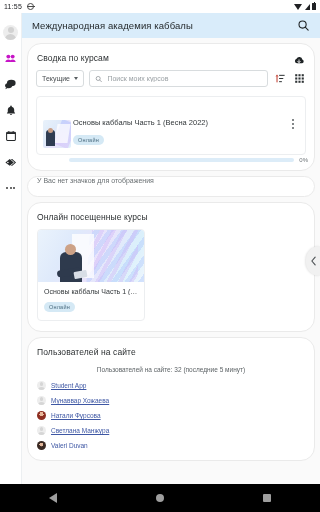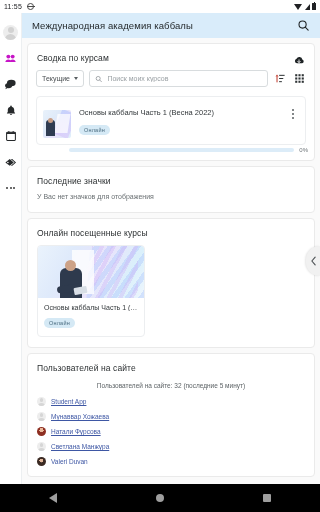--- a/index.html
+++ b/index.html
@@ -66,21 +66,21 @@
     white-space: nowrap; overflow: hidden; text-overflow: ellipsis; flex: 1;
   }
   .search-btn { width: 18px; height: 18px; display:flex;align-items:center;justify-content:center; }
 
   
   .content {
     position: absolute; left: 22px; top: 38px; width: 298px; height: 446px;
     background: #fafafa; overflow: hidden; padding: 0 5px;
   }
   .card {
-    background: #ffffff; border: 1px solid #eaeaea; border-radius: 4px;
+    background: #ffffff; border: 1px solid #eaeaea; border-radius: 14px;
     margin-top: 5px;
   }
   .card-title {
     font-size: 8.5px; color: #2b2f31; padding: 9px 9px 7px 9px; letter-spacing: .1px;
   }
   .card-head { display:flex; align-items:flex-start; }
   .card-head .card-title { flex: 1; }
   .cloud-btn { padding: 8px 9px 0 0; }
 
   
@@ -100,21 +100,21 @@
   .search-box input {
     border: 0; outline: 0; font-size: 7px; color: #6b7074; width: 100%;
     font-family: "Liberation Sans", sans-serif; background: transparent;
   }
   .search-box input::placeholder { color: #9aa0a4; }
   .tb-icon { width: 14px; height: 15px; display:flex;align-items:center;justify-content:center; }
 
   
   .course-row {
     margin: 0 8px 9px 8px; border: 1px solid #eceef0; border-radius: 4px;
-    display: flex; padding: 10px 6px 6px 6px; gap: 8px; position: relative;
+    display: flex; padding: 20px 6px 6px 6px; gap: 2px; position: relative;
   }
   .thumb-sm {
     width: 28px; height: 28px; border-radius: 2px; flex: none; margin-top: 3px;
     background: linear-gradient(125deg,#e9f2fb 0%,#dfeaf9 35%,#e7e2fa 62%,#dff0fb 100%);
     position: relative; overflow: hidden;
   }
   .thumb-sm .fig { position:absolute; left:3px; bottom:2px; width:9px; height:16px;
     background:#2f3c52; border-radius:3px 3px 0 0; }
   .thumb-sm .head { position:absolute; left:5px; bottom:15px; width:5px;height:5px;border-radius:50%;background:#c79d86; }
   .thumb-sm .pane { position:absolute; right:2px; top:4px; width:13px;height:19px;
@@ -333,21 +333,20 @@
           </div>
       </div>
       <div class="progress-wrap">
         <div class="progress-track"></div>
         <div class="progress-pct">0%</div>
       </div>
       <div style="height:7px"></div>
     </div>
 
     <div class="card">
-      <div class="card-title">Последние значки</div>
       <div class="muted-line">У Вас нет значков для отображения</div>
     </div>
 
     <div class="card">
       <div class="card-title">Онлайн посещенные курсы</div>
       <div class="recent-card-body">
         <div class="course-tile">
           <div class="tile-img">
             <span class="band"></span>
               <span class="band2"></span>

